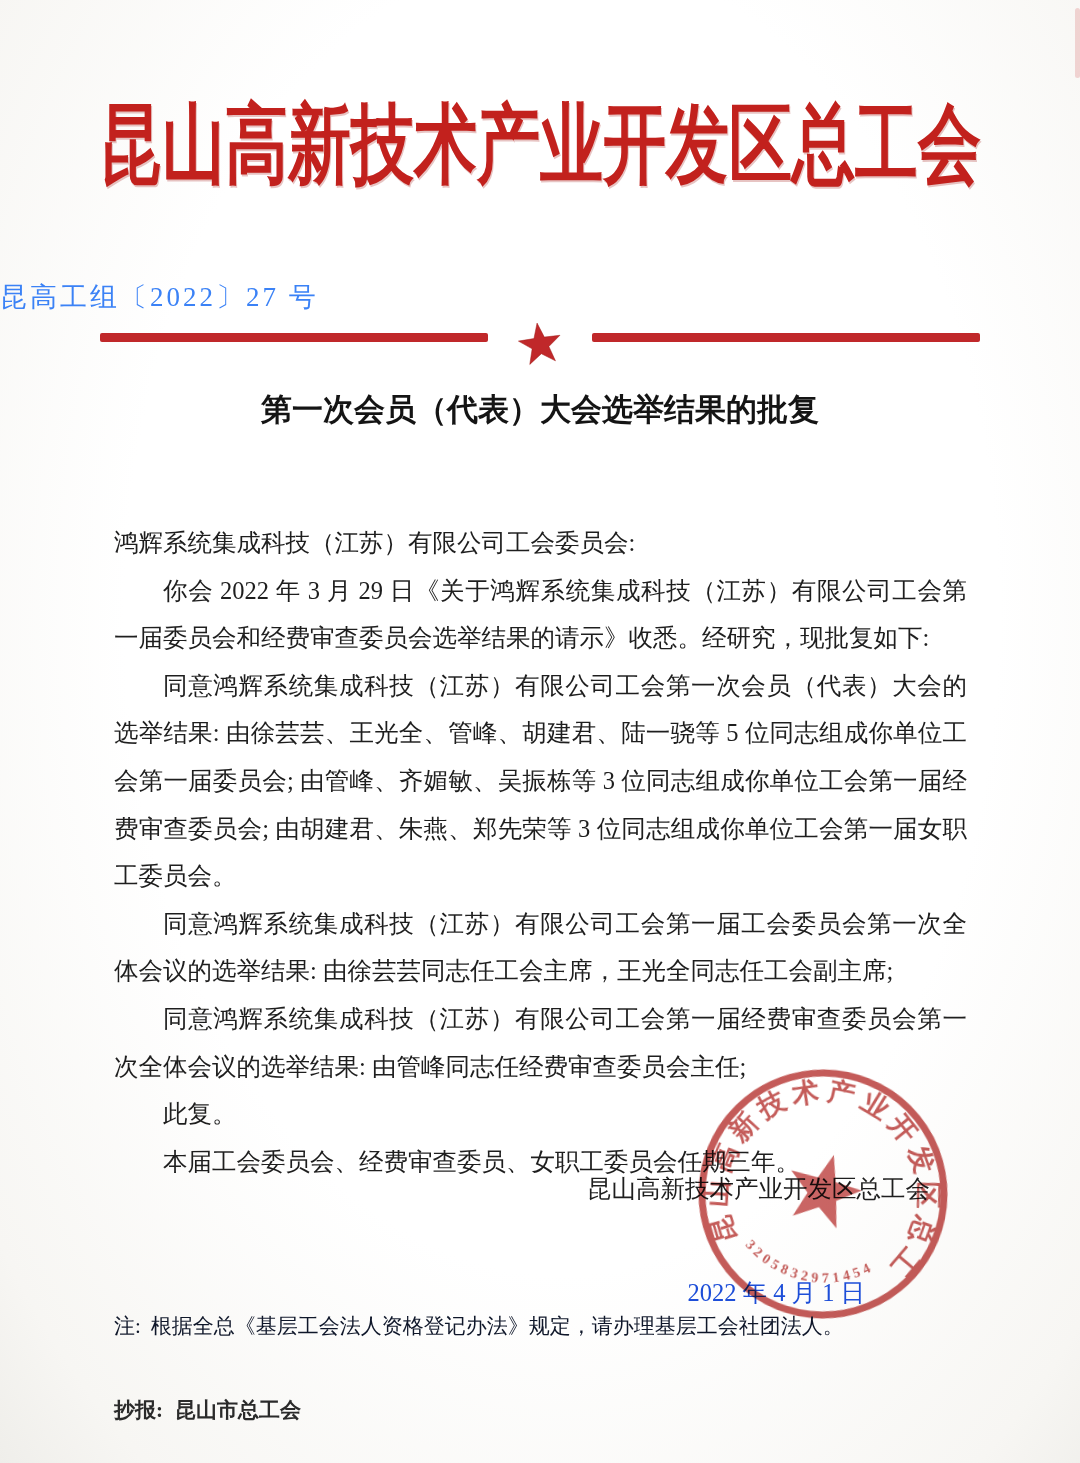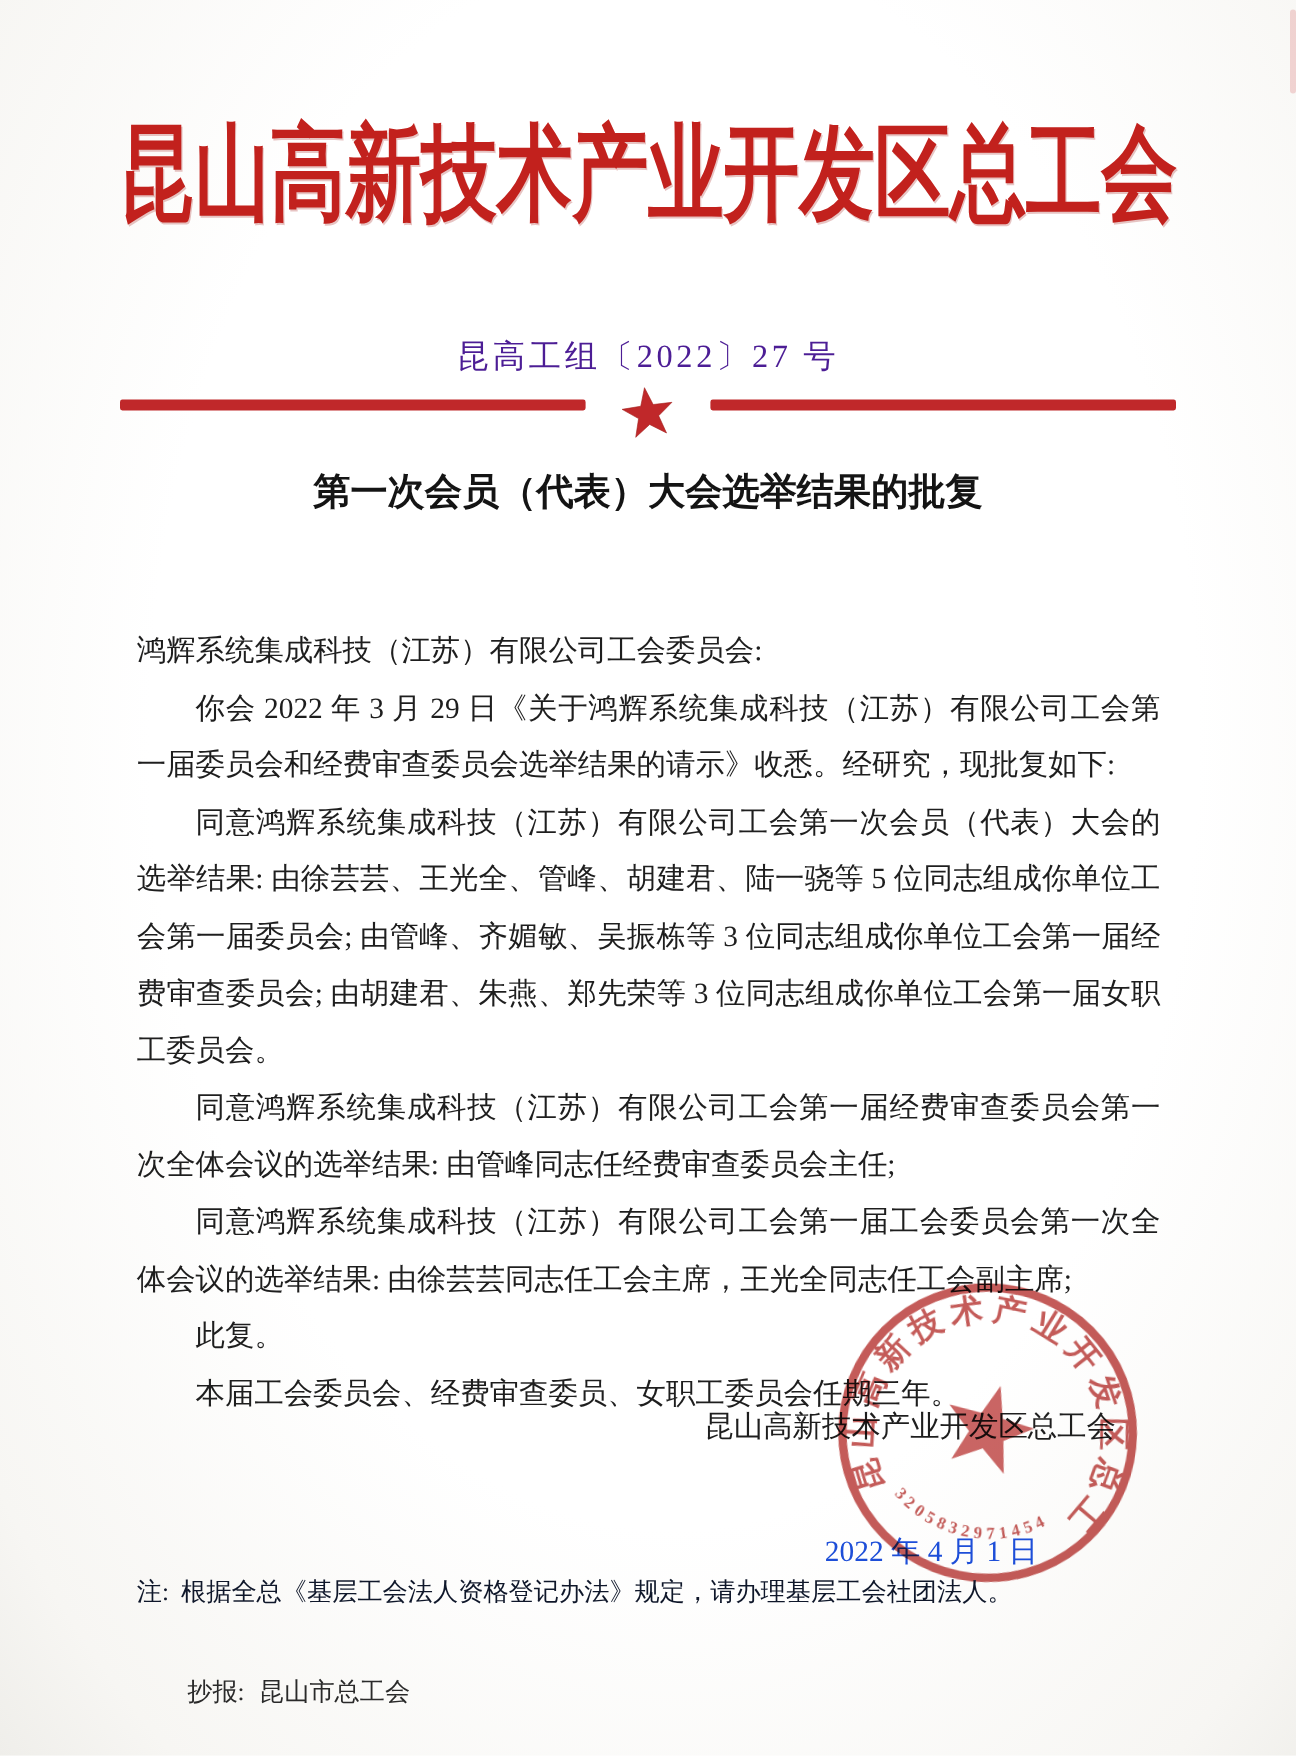--- a/index.html
+++ b/index.html
@@ -16,22 +16,22 @@
   }
   .header-title{
     position:absolute;top:86px;left:0;width:100%;text-align:center;
     font-weight:bold;font-size:63px;letter-spacing:0px;
     color:var(--header-red,#c2211d);
     transform:scaleY(1.38);transform-origin:top center;
     text-shadow:1px 1px 0 rgba(160,20,15,.25);
     white-space:nowrap;
   }
   .doc-number{
-    position:absolute;top:279px;left:0;width:100%;text-align:center;
-    font-size:27px;letter-spacing:3px;color:#4c1d95;white-space:nowrap;
+    position:absolute;top:279px;left:0;width:100%;
+    font-size:27px;letter-spacing:3px;color:#3b82f6;white-space:nowrap;
   }
   .divider{
     position:absolute;top:322px;left:100px;width:880px;height:30px;
     display:flex;align-items:center;
   }
   .divider .bar{flex:1;height:9px;background:var(--line-red,#c0282a);border-radius:2px;}
   .divider .star-wrap{width:48px;height:48px;margin:14px 28px 0 28px;transform:rotate(-8deg);}
   .doc-title{
     position:absolute;top:381px;left:0;width:100%;text-align:center;
     font-family:"Liberation Sans","DejaVu Sans",sans-serif;
@@ -56,21 +56,21 @@
     opacity:.82;mix-blend-mode:multiply;transform:rotate(6deg);
     filter:blur(.3px);
   }
   .seal text{font-family:"Liberation Serif",serif;font-weight:bold;}
   .note-line{
     position:absolute;top:1312px;left:114px;font-size:21px;color:#0f172a;white-space:nowrap;
   }
   .note-line .lbl{margin-right:10px;}
   .copy-line{
     position:absolute;top:1396px;left:114px;font-size:21px;color:#2a2a2a;
-    font-weight:normal;white-space:nowrap;margin-left:42px;
+    font-weight:bold;white-space:nowrap;
   }
   .copy-line .lbl{margin-right:12px;}
 </style>
 </head>
 <body>
 
 <div class="page">
 
   <div class="edge-sliver"></div>
 
@@ -93,23 +93,23 @@
   </div>
 
   <div class="body-text">
     <p class="salutation">鸿辉系统集成科技（江苏）有限公司工会委员会:</p>
     <div>
 
         <p>你会 2022 年 3 月 29 日《关于鸿辉系统集成科技（江苏）有限公司工会第一届委员会和经费审查委员会选举结果的请示》收悉。经研究，现批复如下:</p>
 
         <p>同意鸿辉系统集成科技（江苏）有限公司工会第一次会员（代表）大会的选举结果: 由徐芸芸、王光全、管峰、胡建君、陆一骁等 5 位同志组成你单位工会第一届委员会; 由管峰、齐媚敏、吴振栋等 3 位同志组成你单位工会第一届经费审查委员会; 由胡建君、朱燕、郑先荣等 3 位同志组成你单位工会第一届女职工委员会。</p>
 
+        <p>同意鸿辉系统集成科技（江苏）有限公司工会第一届工会委员会第一次全体会议的选举结果: 由徐芸芸同志任工会主席，王光全同志任工会副主席;</p>
+
         <p>同意鸿辉系统集成科技（江苏）有限公司工会第一届经费审查委员会第一次全体会议的选举结果: 由管峰同志任经费审查委员会主任;</p>
-
-        <p>同意鸿辉系统集成科技（江苏）有限公司工会第一届工会委员会第一次全体会议的选举结果: 由徐芸芸同志任工会主席，王光全同志任工会副主席;</p>
 
 
         <p>此复。</p>
 
         <p>本届工会委员会、经费审查委员、女职工委员会任期三年。</p>
       </div>
   </div>
 
   <div class="sig-name">昆山高新技术产业开发区总工会</div>
   <div class="sig-date">2022 年 4 月 1 日</div>

